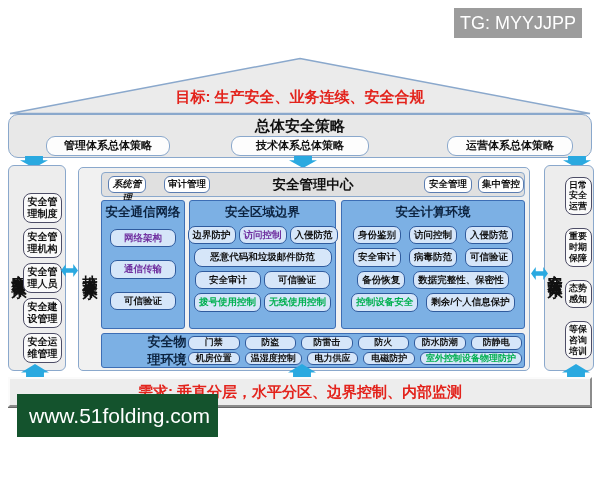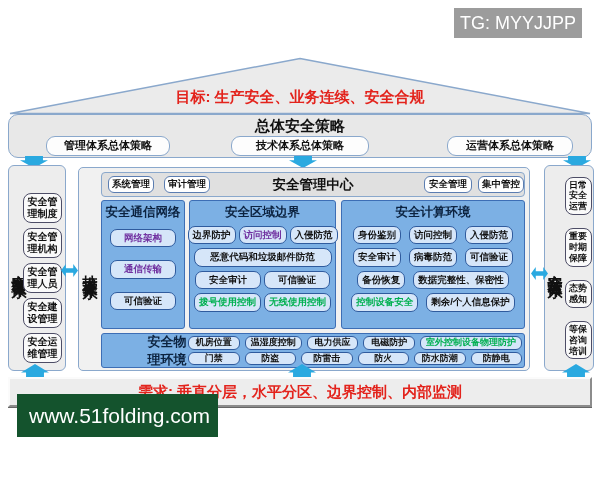--- a/index.html
+++ b/index.html
@@ -53,21 +53,21 @@
   .col-right .wbox { width: 27px; font-size: 9px; line-height: 1.2; padding: 2px 1px; }
 
   
   .tech-panel { position: absolute; left: 78px; top: 167px; width: 452px; height: 204px;
     background: #f1f1f1; border: 1.5px solid #8aa8cc; border-radius: 5px; }
   .mgmt-band { position: absolute; left: 22px; top: 4px; width: 424px; height: 25px;
     background: #e0e0e0; border: 1px solid #8aa8cc; border-radius: 4px; }
   .mgmt-title { text-align: center; font-weight: bold; font-size: 13.5px; color: #111; line-height: 23px; }
   .mini { position: absolute; top: 3px; height: 17px; background: #fff; border: 1.2px solid #5b7db1;
     border-radius: 6px; font-weight: bold; font-size: 9.5px; text-align: center; line-height: 14px; color: #111; }
-  .m1 { left: 6px;   width: 46px; }
+  .m1 { left: 6px;   width: 38px; font-style: italic; }
   .m2 { left: 62px;  width: 46px; }
   .m3 { left: 322px; width: 48px; }
   .m4 { left: 376px; width: 46px; }
 
   .blue-panel { position: absolute; top: 32px; height: 129px; background: #7cb0e4;
     border: 1px solid #3d6eb5; border-radius: 3px; }
   .bp-comm { left: 22px;  width: 84px; }
   .bp-bound { left: 110px; width: 147px; }
   .bp-comp { left: 262px; width: 184px; }
   .bp-title { text-align: center; font-weight: bold; font-size: 12.5px; color: #0c2340; padding-top: 3px; }
@@ -209,34 +209,34 @@
           <div class="chip green">控制设备安全</div>
           <div class="chip">剩余/个人信息保护</div>
         </div>
       </div>
     </div>
 
     <div class="phys-panel">
       <div class="phys-title">安全物理环境</div>
       <div class="phys-rows">
         <div class="phys-row">
-          <div class="chip sm">机房位置</div>
-          <div class="chip sm">温湿度控制</div>
-          <div class="chip sm">电力供应</div>
-          <div class="chip sm">电磁防护</div>
-          <div class="chip sm green">室外控制设备物理防护</div>
-        </div>
-        <div class="phys-row">
           <div class="chip sm">门禁</div>
           <div class="chip sm">防盗</div>
           <div class="chip sm">防雷击</div>
           <div class="chip sm">防火</div>
           <div class="chip sm">防水防潮</div>
           <div class="chip sm">防静电</div>
         </div>
+        <div class="phys-row">
+          <div class="chip sm">机房位置</div>
+          <div class="chip sm">温湿度控制</div>
+          <div class="chip sm">电力供应</div>
+          <div class="chip sm">电磁防护</div>
+          <div class="chip sm green">室外控制设备物理防护</div>
+        </div>
       </div>
     </div>
   </div>
 
   <div class="arrow-up" style="left:21px; top:364px;"></div>
   <div class="arrow-up" style="left:288px; top:364px;"></div>
   <div class="arrow-up" style="left:562px; top:364px;"></div>
 
   <div class="req-bar">需求: 垂直分层，水平分区、边界控制、内部监测</div>
 

